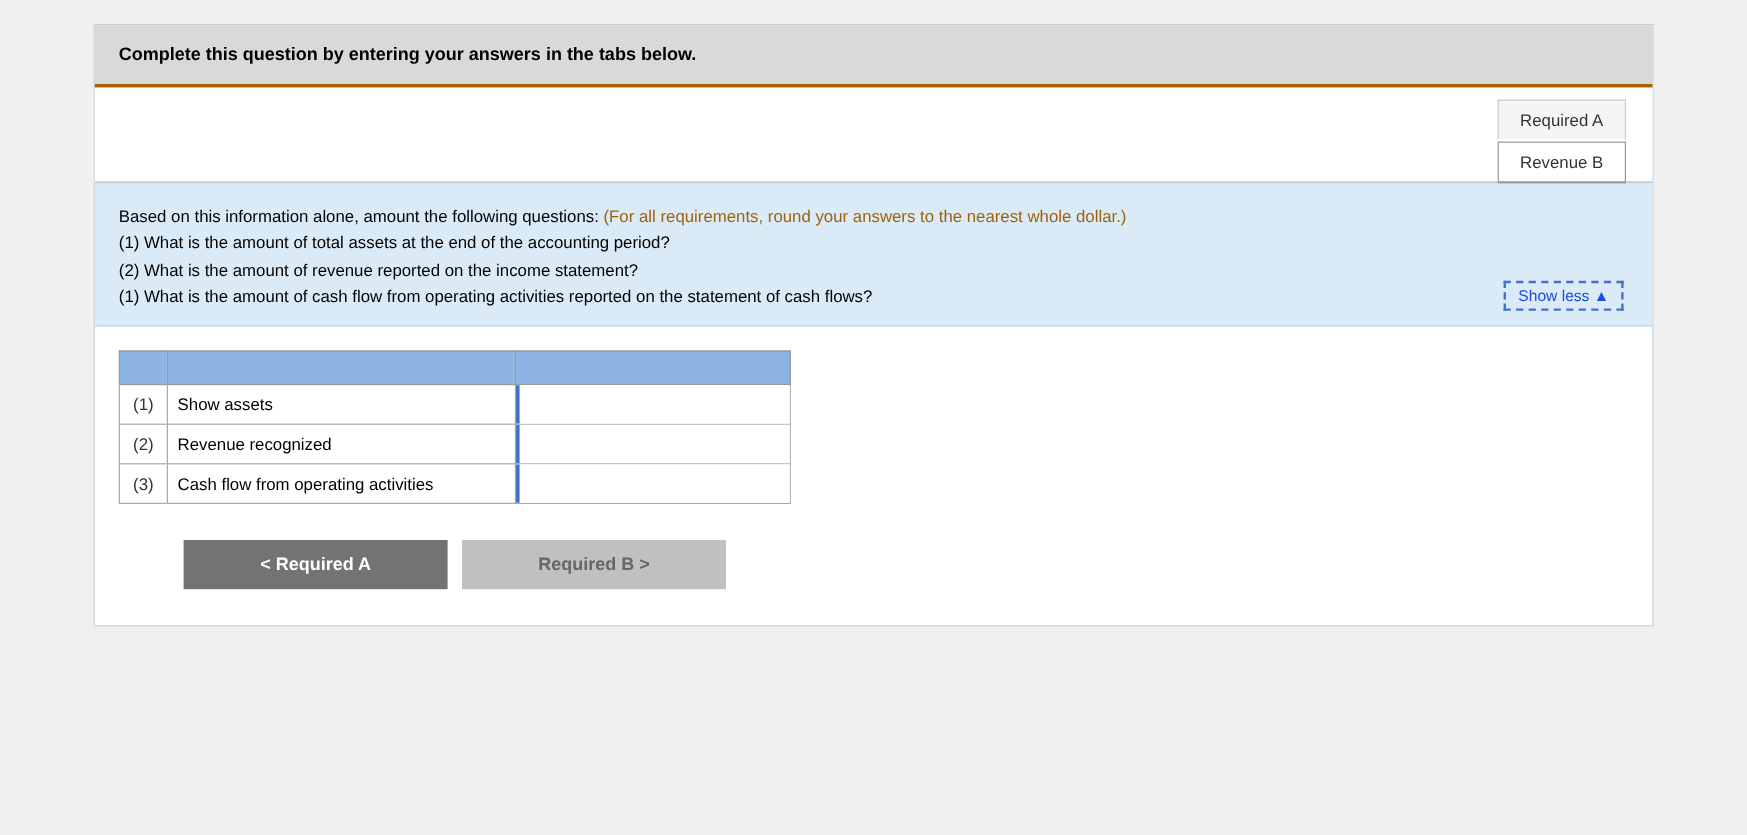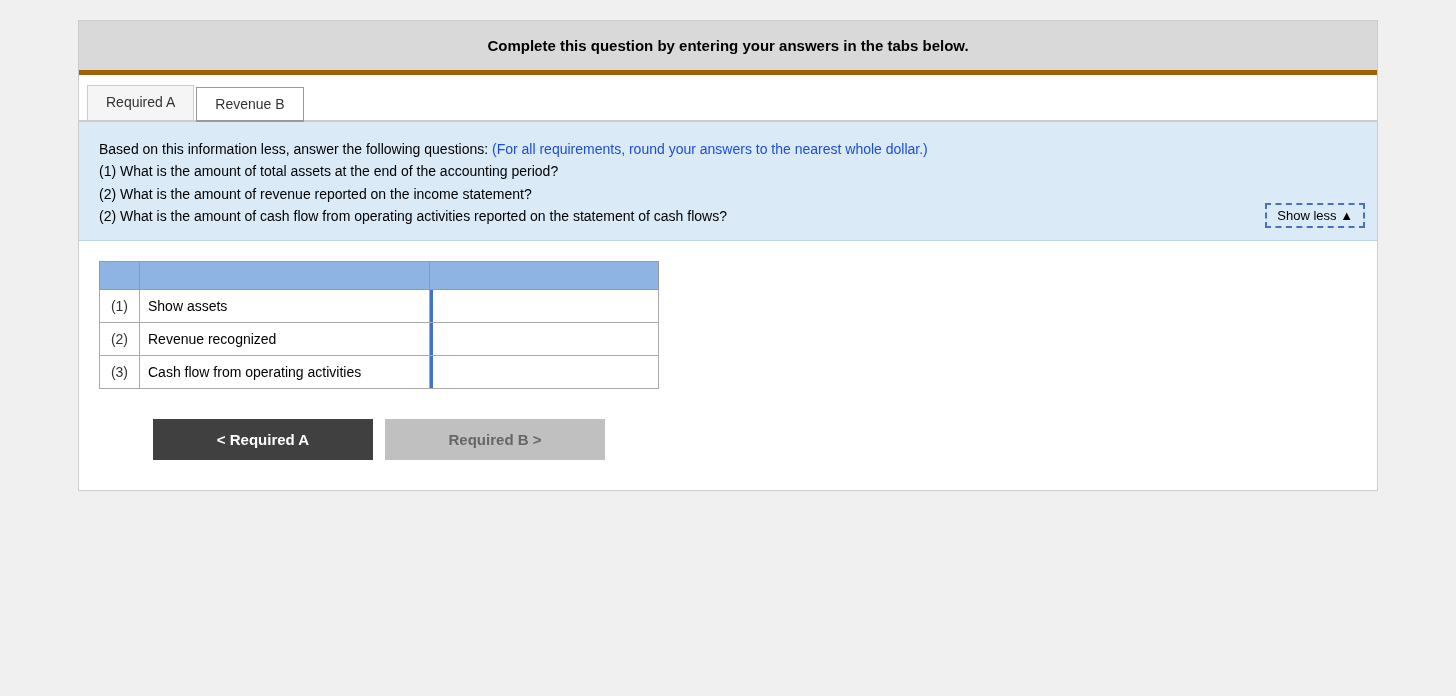--- a/index.html
+++ b/index.html
@@ -14,32 +14,32 @@
       min-height: 696px;
     }
     .main-container {
       background: #fff;
       width: 1300px;
       border: 1px solid #ccc;
     }
     .header-bar {
       background: #d9d9d9;
       padding: 16px 20px;
-      border-bottom: 5px solid #a16207;
-      text-align: center;
+      border-bottom: 3px solid #a16207;
     }
     .header-bar span {
       font-weight: bold;
       font-size: 15px;
       color: #000;
     }
     .tabs-row {
       display: flex;
-      flex-direction: row;
-      padding: 10px 20px 0 8px;
+      flex-direction: column;
+      align-items: flex-end;
+      padding: 10px 20px 0 24px;
       background: #fff;
       border-bottom: 2px solid #ccc;
     }
     .tab {
       padding: 8px 18px;
       border: 1px solid #ccc;
       border-bottom: none;
       cursor: pointer;
       background: #fff;
       font-size: 14px;
@@ -63,29 +63,29 @@
       padding: 16px 20px 12px 20px;
       border-bottom: 1px solid #b8d4e8;
       position: relative;
     }
     .question-box p {
       font-size: 14px;
       color: #000;
       line-height: 1.6;
     }
     .question-box .red-text {
-      color: #1d4ed8;
+      color: #a16207;
     }
     .show-less-btn {
       position: absolute;
-      right: 12px;
+      right: 24px;
       bottom: 12px;
       border: 2px dashed #4472c4;
       background: transparent;
-      color: #000000;
+      color: #1d4ed8;
       padding: 3px 10px;
       font-size: 13px;
       cursor: pointer;
     }
     .table-section {
       padding: 20px 20px 20px 20px;
     }
     .answer-table {
       border-collapse: collapse;
       width: 560px;
@@ -133,21 +133,21 @@
     .buttons-row {
       display: flex;
       flex-direction: row;
       gap: 12px;
       padding: 10px 20px 30px 20px;
       justify-content: center;
       width: 560px;
       margin-left: 20px;
     }
     .btn-required-a {
-      background: #404040;
+      background: #737373;
       color: #fff;
       border: none;
       padding: 12px 46px;
       font-size: 15px;
       font-weight: bold;
       cursor: pointer;
       min-width: 220px;
     }
     .btn-required-b {
       background: #c0c0c0;
@@ -173,25 +173,25 @@
     <div class="tab">
       <span>Required A</span>
     </div>
     <div class="tab active">
       <span>Revenue B</span>
     </div>
   </div>
 
   <div class="question-box">
     <p>
-      <span>Based on this information less, answer the following questions: </span><span class="red-text">(For all requirements, round your answers to the nearest whole dollar.)</span>
+      <span>Based on this information alone, amount the following questions: </span><span class="red-text">(For all requirements, round your answers to the nearest whole dollar.)</span>
     </p>
     <p>(1) What is the amount of total assets at the end of the accounting period?</p>
     <p>(2) What is the amount of revenue reported on the income statement?</p>
-    <p>(2) What is the amount of cash flow from operating activities reported on the statement of cash flows?</p>
+    <p>(1) What is the amount of cash flow from operating activities reported on the statement of cash flows?</p>
     <button class="show-less-btn">Show less ▲</button>
   </div>
 
   <div class="table-section">
     <table class="answer-table">
       <thead>
         <tr>
           <th></th>
           <th></th>
           <th></th>

